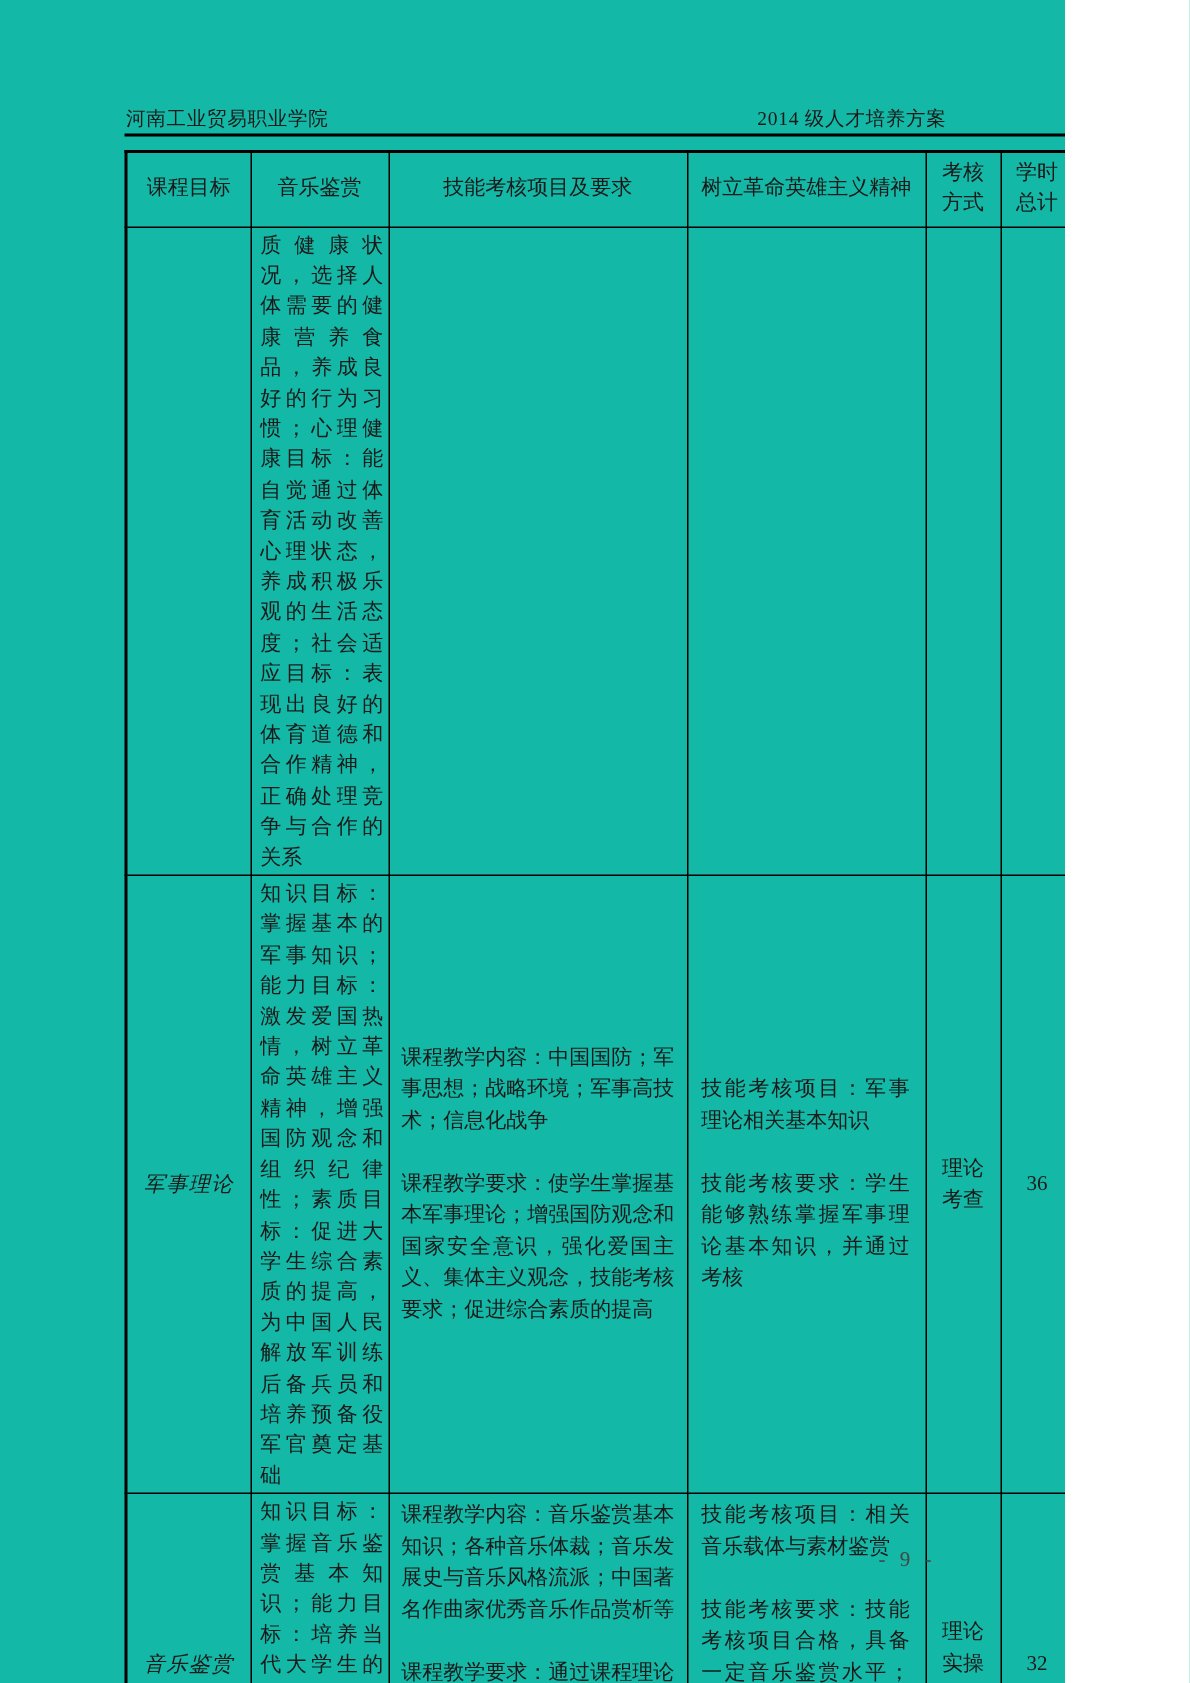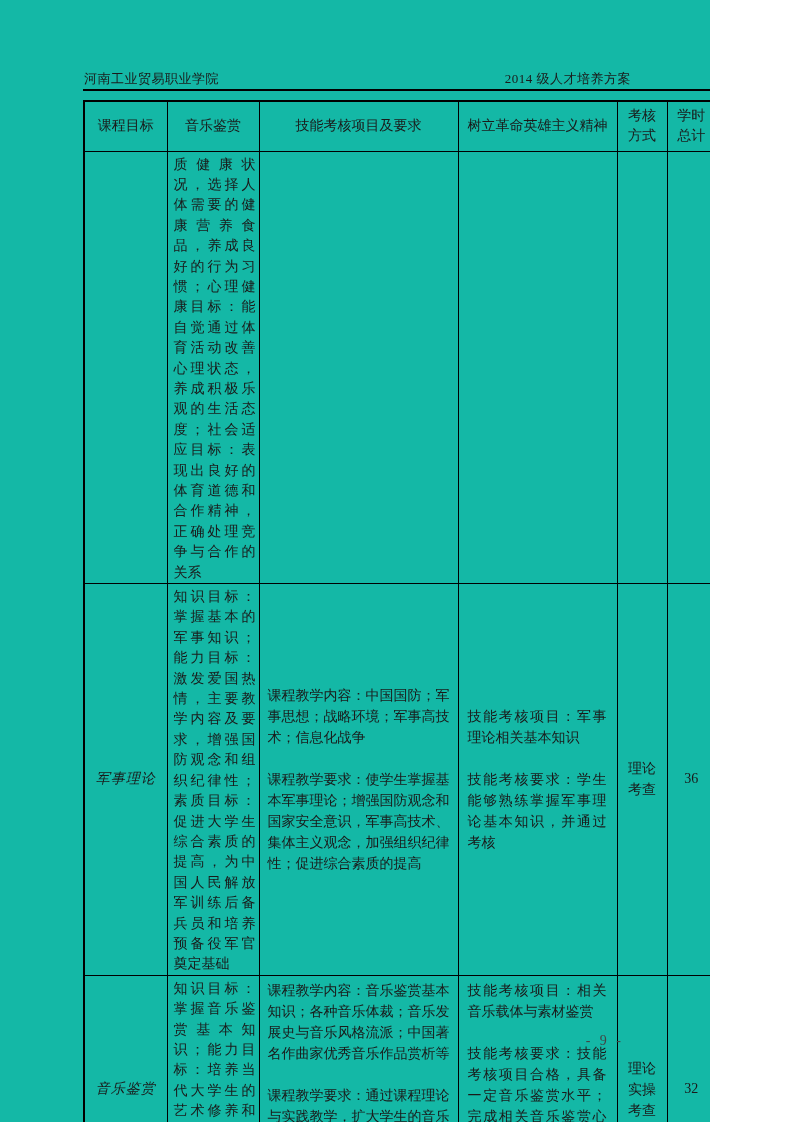--- a/index.html
+++ b/index.html
@@ -149,24 +149,24 @@
     <tr class="r1">
       <td class="course"></td>
       <td class="objectives">质健康状况，选择人体需要的健康营养食品，养成良好的行为习惯；心理健康目标：能自觉通过体育活动改善心理状态，养成积极乐观的生活态度；社会适应目标：表现出良好的体育道德和合作精神，正确处理竞争与合作的关系</td>
       <td class="content vtop"></td>
       <td class="assessment vtop"></td>
       <td class="method"></td>
       <td class="hours"></td>
     </tr>
     <tr class="r2">
       <td class="course">军事理论</td>
-      <td class="objectives">知识目标：掌握基本的军事知识；能力目标：激发爱国热情，主要教学内容及要求，增强国防观念和组织纪律性；素质目标：促进大学生综合素质的提高，为中国人民解放军训练后备兵员和培养预备役军官奠定基础</td>
+      <td class="objectives">知识目标：掌握基本的军事知识；能力目标：激发爱国热情，树立革命英雄主义精神，增强国防观念和组织纪律性；素质目标：促进大学生综合素质的提高，为中国人民解放军训练后备兵员和培养预备役军官奠定基础</td>
       <td class="content vmid">课程教学内容：中国国防；军事思想；战略环境；军事高技术；信息化战争
 
-课程教学要求：使学生掌握基本军事理论；增强国防观念和国家安全意识，军事高技术、集体主义观念，加强组织纪律性；促进综合素质的提高</td>
+课程教学要求：使学生掌握基本军事理论；增强国防观念和国家安全意识，强化爱国主义、集体主义观念，技能考核要求；促进综合素质的提高</td>
       <td class="assessment vmid">技能考核项目：军事理论相关基本知识
 
 技能考核要求：学生能够熟练掌握军事理论基本知识，并通过考核</td>
       <td class="method">理论
 考查</td>
       <td class="hours">36</td>
     </tr>
     <tr class="r3">
       <td class="course">音乐鉴赏</td>
       <td class="objectives">知识目标：掌握音乐鉴赏基本知识；能力目标：培养当代大学生的艺术修养和艺术鉴赏能力；素质目标：使学生具备宽泛的</td>

